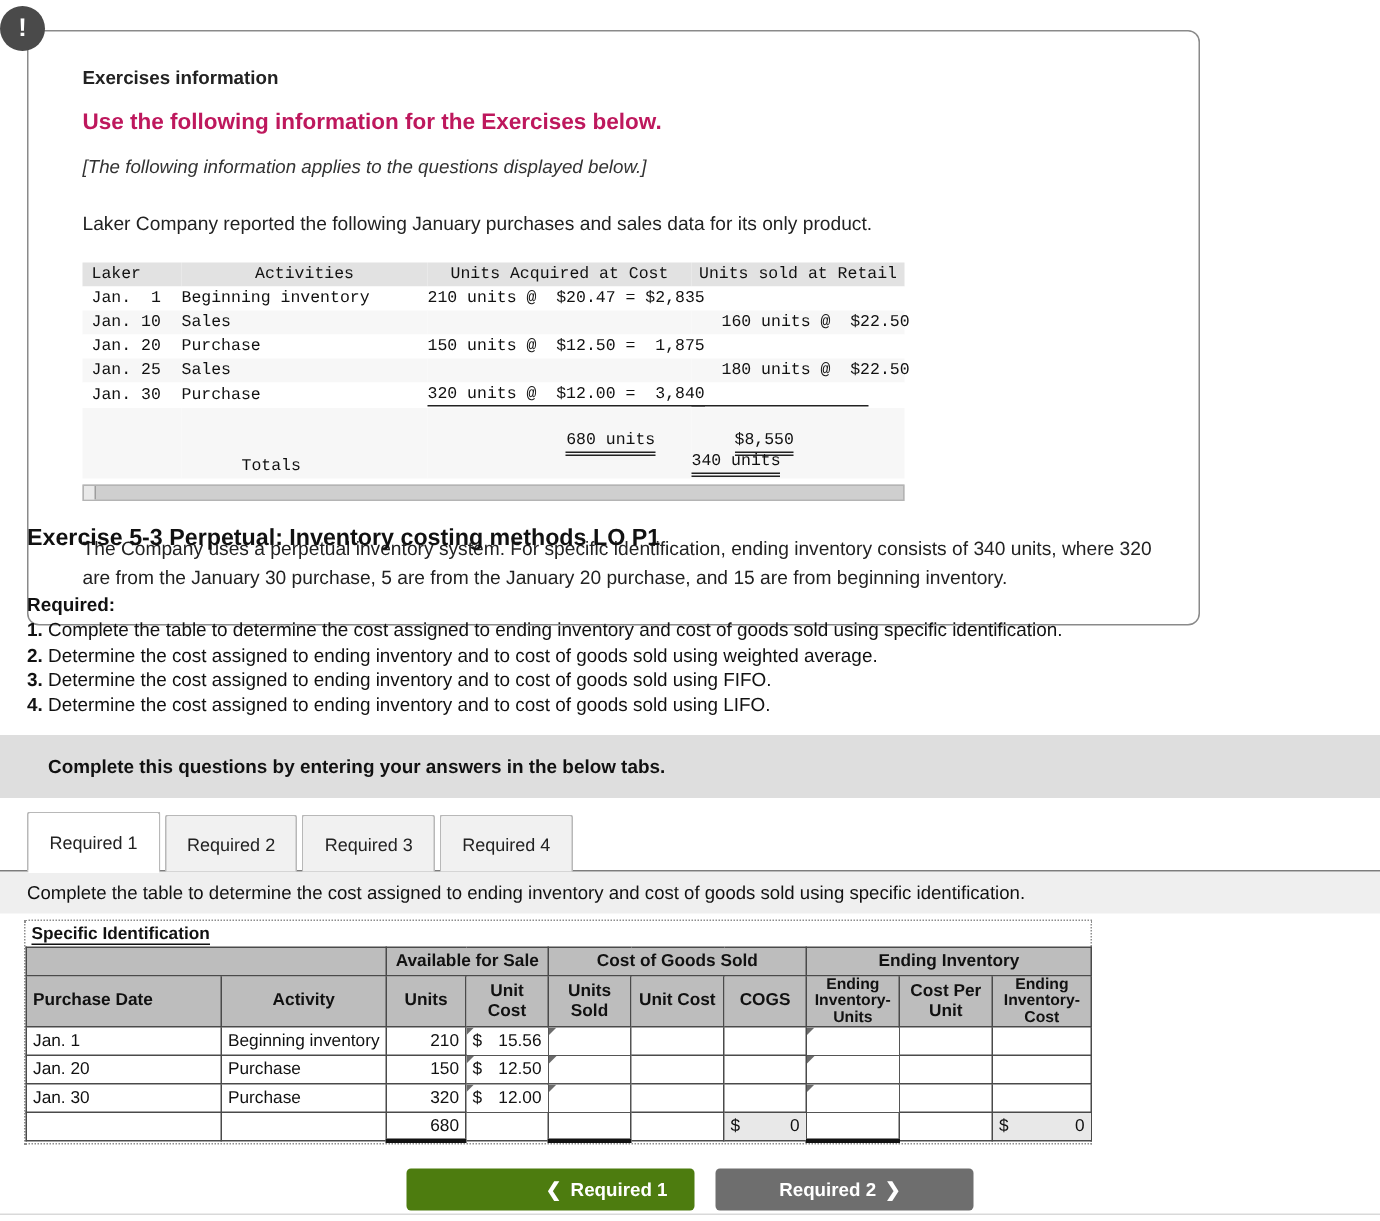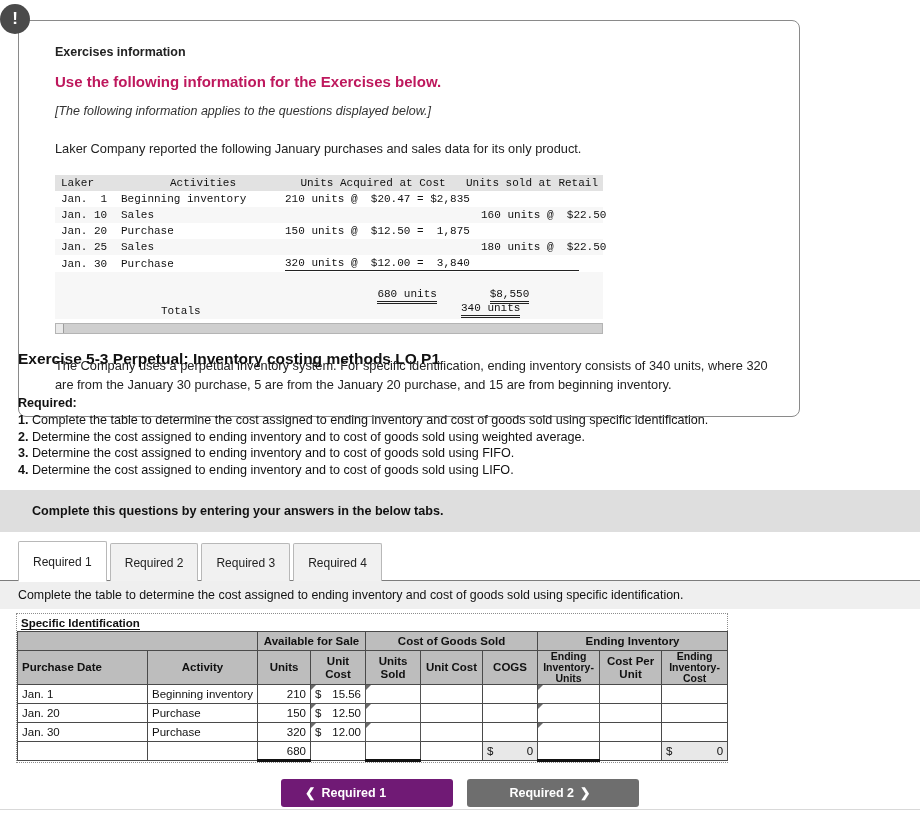--- a/index.html
+++ b/index.html
@@ -176,21 +176,21 @@
   
   .navbtns { position:absolute; left:0; top:779px; width:920px; display:flex; justify-content:center; gap: 14px;}
   .btn {
     height: 28px; line-height: 28px;
     font-size: 12.5px; font-weight: bold;
     border: none; border-radius: 3px;
     padding: 0 18px;
     cursor: pointer;
     white-space: nowrap;
   }
-  .btn-prev { background: #701a75; color: #ffffff; width: 172px; text-align:left; }
+  .btn-prev { background: #4d7c0f; color: #ffffff; width: 192px; text-align:right; }
   .btn-next { background: #6e6e6e; color: #ffffff; width: 172px; text-align:center; }
   .chev { font-weight: bold; padding: 0 6px; }
   .page-rule { position:absolute; left:0; top:809px; width:920px; height:1px; background:#d9d9d9;}
 </style>
 </head>
 <body>
 
 <div id="page">
 
   <div class="callout-wrap">

